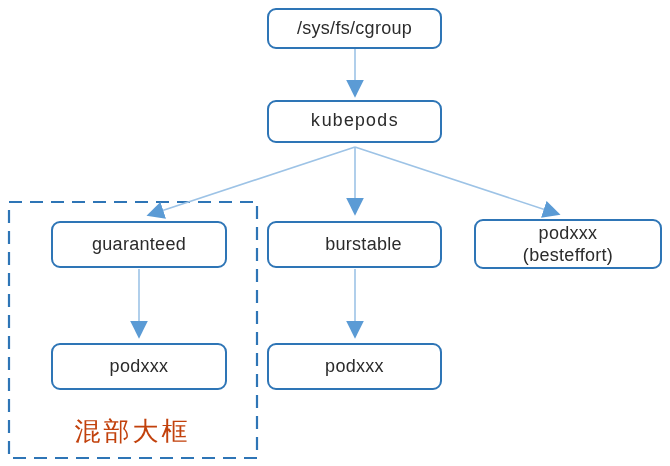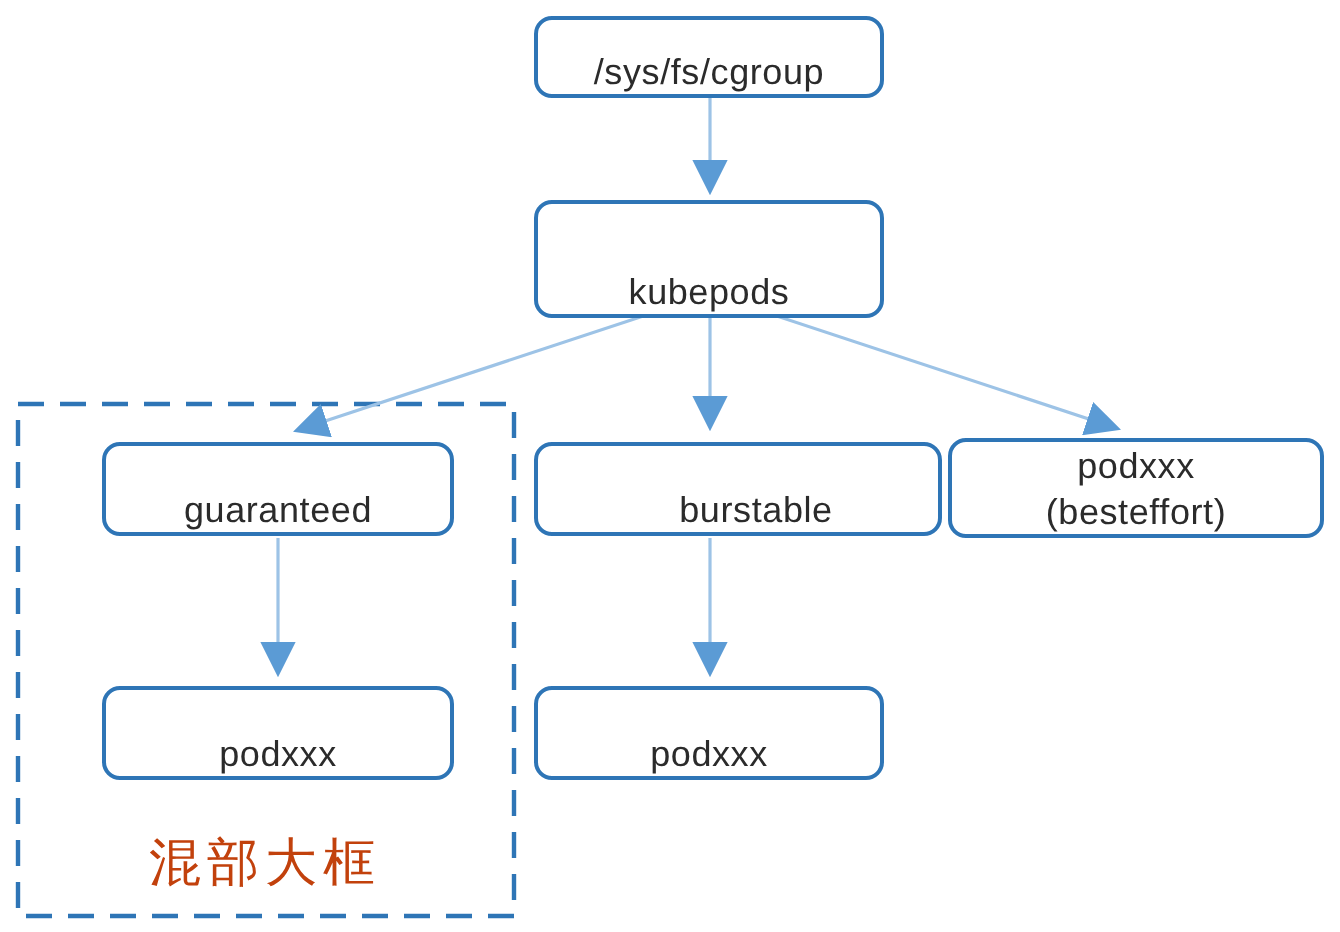--- a/index.html
+++ b/index.html
@@ -23,31 +23,31 @@
   }
   .node {
     position: absolute;
     box-sizing: border-box;
     border: 2px solid #2E75B6;
     border-radius: 9px;
     background: #ffffff;
     display: flex;
     flex-direction: column;
     align-items: center;
-    justify-content: flex-end;
+    justify-content: center;
     font-size: 18px;
     color: #2b2b2b;
     line-height: 1.25;
     text-align: center;
     letter-spacing: 0.3px;
   }
   .node-root       { left: 267px; top: 8px;   width: 175px; height: 41px; }
-  .node-kubepods   { left: 267px; top: 100px; width: 175px; height: 59px; }
+  .node-kubepods   { left: 267px; top: 100px; width: 175px; height: 43px; font-family: Liberation Mono, monospace; }
   .node-besteffort { left: 51px;  top: 221px; width: 176px; height: 47px; }
-  .node-burstable  { left: 267px; top: 221px; width: 204px; height: 47px; padding-left: 18px; }
+  .node-burstable  { left: 267px; top: 221px; width: 175px; height: 47px; padding-left: 18px; }
   .node-guaranteed { left: 474px; top: 219px; width: 188px; height: 50px; }
   .node-pod-left   { left: 51px;  top: 343px; width: 176px; height: 47px; }
   .node-pod-mid    { left: 267px; top: 343px; width: 175px; height: 47px; }
   .group-label {
     position: absolute;
     left: 8px;
     top: 414px;
     width: 249px;
     text-align: center;
     font-size: 26px;

